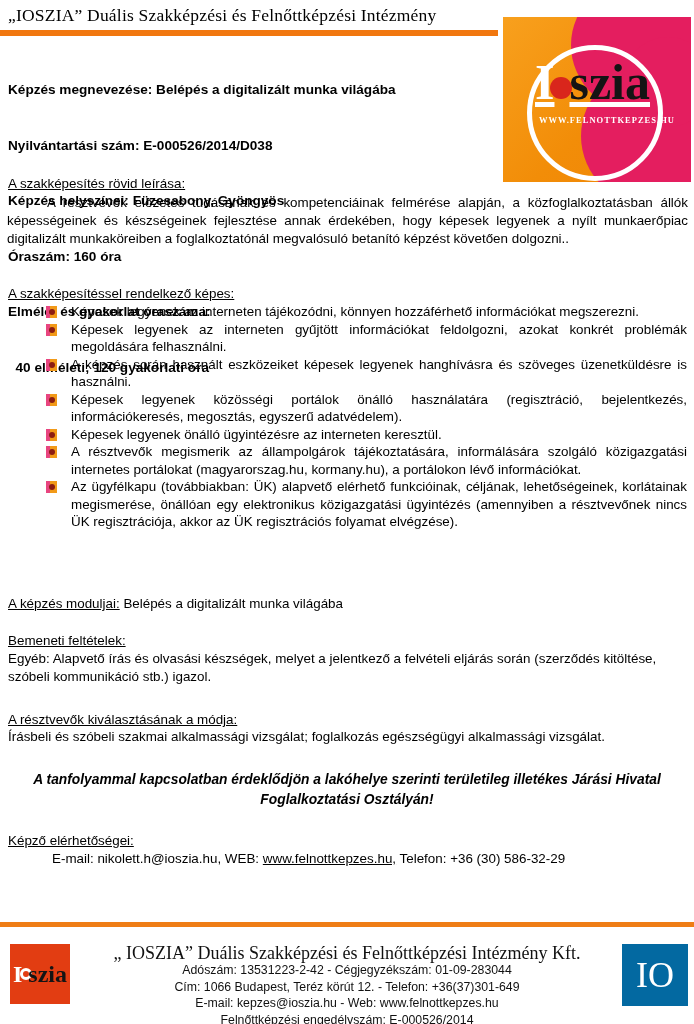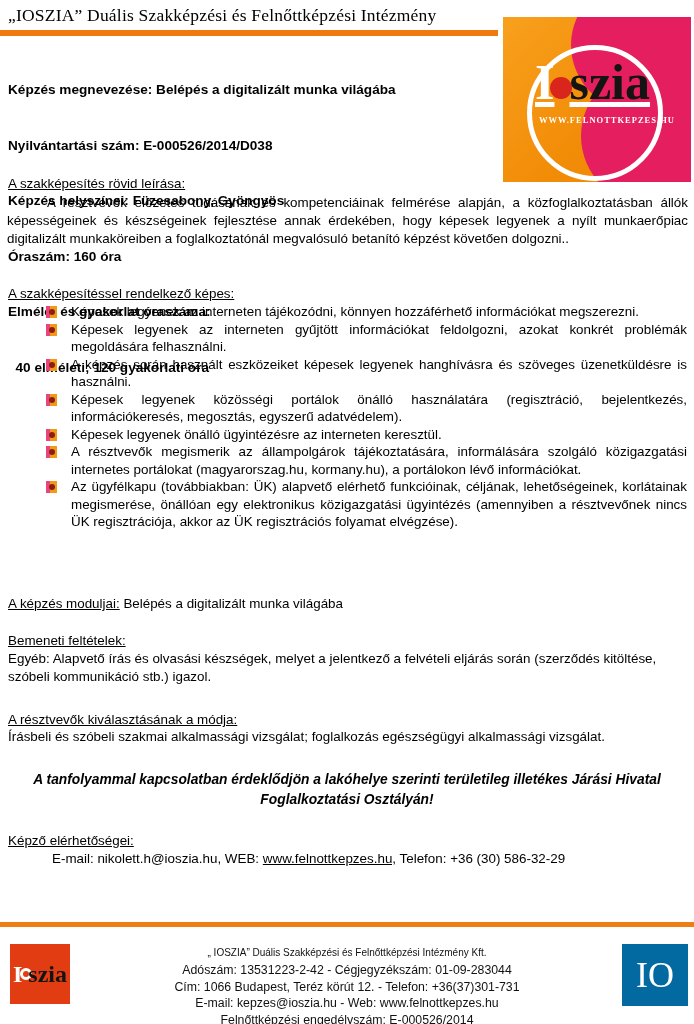--- a/index.html
+++ b/index.html
@@ -96,21 +96,21 @@
   }
   .footer-logo-ring{
     display:inline-block; width:12px; height:12px; border:3px solid #fff; border-radius:50%;
     margin:0 -4px 0 -2px; box-sizing:border-box; background:transparent;
   }
   .footer-logo-szia{ color:#141414; }
   .footer-text{
     position:absolute; left:80px; top:945px; width:534px; text-align:center;
     font-size:12.3px; line-height:16.8px; color:#111;
   }
-  .footer-text .serif-line{ font-family:Liberation Sans, sans-serif; font-size:10px; }
+  .footer-text .serif-line{ font-family:Liberation Serif, serif; font-size:18px; }
   .footer-right-logo{
     position:absolute; left:622px; top:944px; width:66px; height:62px; background:#0369a1;
     display:flex; align-items:center; justify-content:center;
     font-family:"Liberation Serif", serif; font-size:36px; color:#fff;
   }
 </style>
 </head>
 <body>
 
 <div class="page">
@@ -167,21 +167,21 @@
 
   <div class="footer-left-logo">
       <span>I</span>
       <span class="footer-logo-ring"></span>
       <span class="footer-logo-szia">szia</span>
     </div>
 
   <div class="footer-text">
     <div class="serif-line">„ IOSZIA” Duális Szakképzési és Felnőttképzési Intézmény Kft.</div>
     <div>Adószám: 13531223-2-42 - Cégjegyzékszám: 01-09-283044</div>
-    <div>Cím: 1066 Budapest, Teréz körút 12. - Telefon: +36(37)301-731</div>
+    <div>Cím: 1066 Budapest, Teréz körút 12. - Telefon: +36(37)301-649</div>
     <div>E-mail: kepzes@ioszia.hu - Web: www.felnottkepzes.hu</div>
     <div>Felnőttképzési engedélyszám: E-000526/2014</div>
   </div>
 
   <div class="footer-right-logo">
       <span>IO</span>
     </div>
 
 </div>
 

